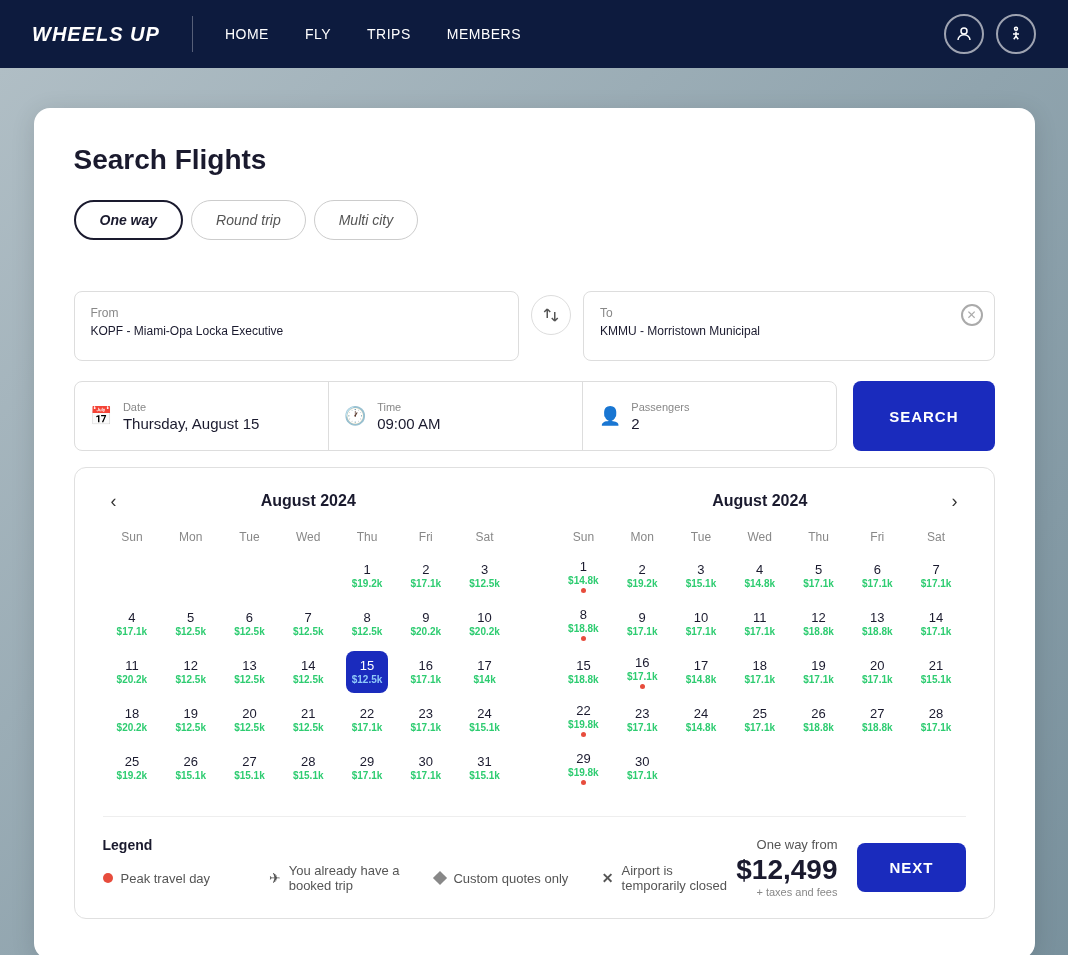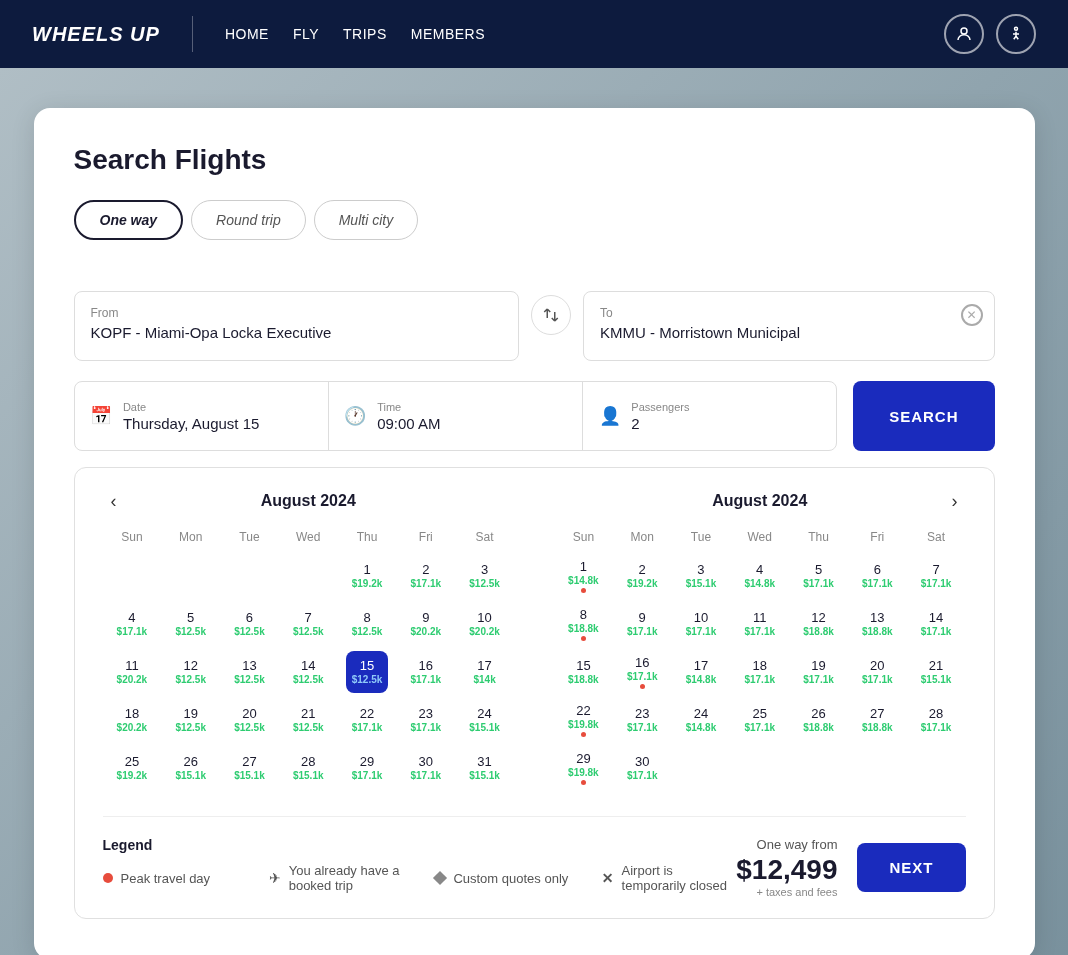--- a/index.html
+++ b/index.html
@@ -23,21 +23,21 @@
       white-space: nowrap;
     }
     .header-divider {
       width: 1px;
       height: 36px;
       background: rgba(255,255,255,0.3);
       margin: 0 8px;
     }
     .header-nav {
       display: flex;
-      gap: 24px;
+      gap: 36px;
       flex: 1;
     }
     .nav-item {
       color: white;
       font-size: 14px;
       font-weight: 500;
       cursor: pointer;
       letter-spacing: 0.5px;
       text-decoration: none;
     }
@@ -127,21 +127,21 @@
       padding: 14px 16px;
       min-height: 70px;
       margin-top: 23px;
     }
     .flight-field-label {
       font-size: 12px;
       color: #888;
       margin-bottom: 4px;
     }
     .flight-field-value {
-      font-size: 15px;
+      font-size: 12px;
       color: #1a1a2e;
       font-weight: 500;
     }
     .swap-btn {
       width: 40px;
       height: 40px;
       border-radius: 50%;
       border: 1.5px solid #ddd;
       background: white;
       display: flex;

